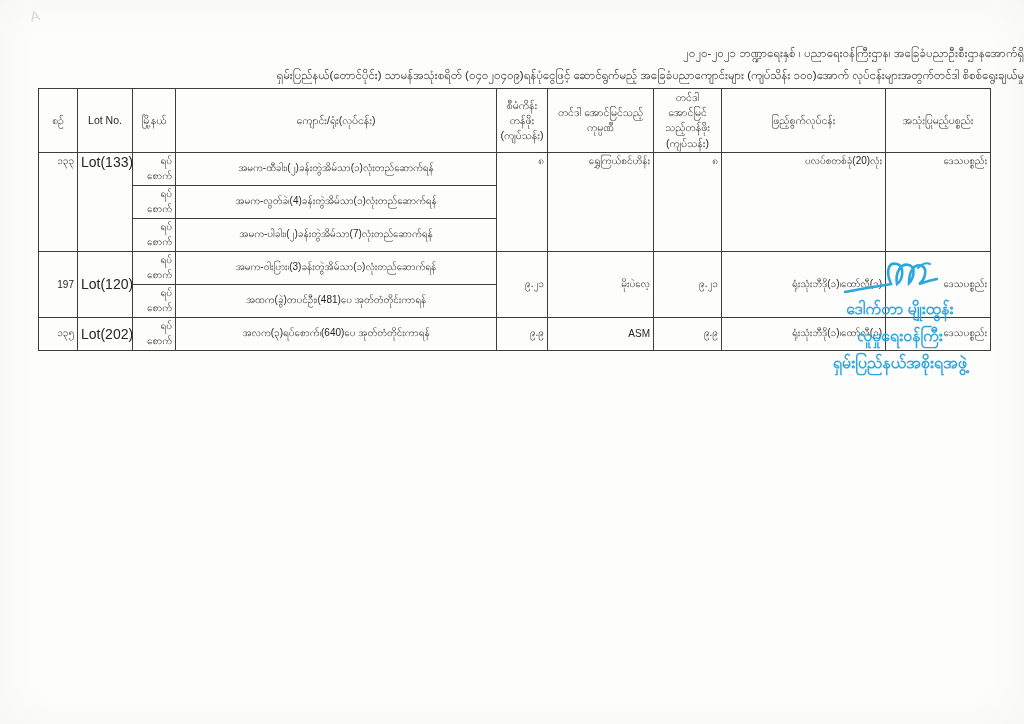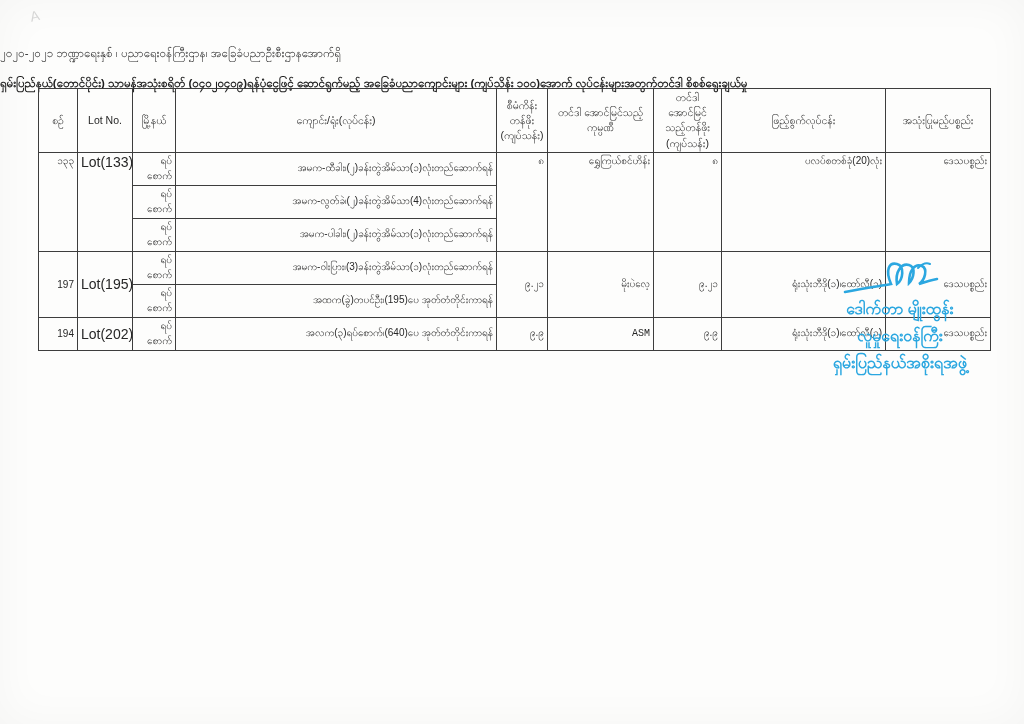--- a/index.html
+++ b/index.html
@@ -14,23 +14,23 @@
     background:#fdfdfc;
     overflow:hidden;
     box-shadow: inset 0 0 45px rgba(0,0,0,0.035);
     color:#2e2e2e;
   }
   .pencil-mark{
     position:absolute;left:30px;top:8px;
     font-size:14px;color:#b9b9b9;opacity:.55;
     transform:rotate(-12deg);
   }
-  .title-block{position:absolute;top:46px;left:0;width:1024px;text-align:left;}
+  .title-block{position:absolute;top:46px;left:0;width:1024px;text-align:right;}
   .title-line1{font-size:11.5px;font-weight:500;letter-spacing:.1px;color:#262626;}
-  .title-line2{margin-top:13px;font-size:11.5px;font-weight:700;color:#1e1e1e;}
+  .title-line2{margin-top:5px;font-size:11.5px;font-weight:400;color:#1e1e1e;}
 
   table.doc{
     position:absolute;left:38px;top:88px;
     width:952px;
     border-collapse:collapse;
     table-layout:fixed;
     font-size:10px;color:#262626;
   }
   table.doc td,table.doc th{
     border:1px solid #3d3d3d;
@@ -38,24 +38,24 @@
     overflow:hidden;
     font-weight:400;
   }
   table.doc th{
     height:50px;
     text-align:center;vertical-align:middle;
     font-size:10.5px;line-height:1.45;
   }
   tr.subrow{height:17px;}
   td.c{text-align:right;vertical-align:middle;}
-  td.work{text-align:right;vertical-align:middle;white-space:nowrap;}
+  td.work{text-align:center;vertical-align:middle;white-space:nowrap;}
   td.vtop{vertical-align:top;padding-top:3px;}
   td.lot{font-weight:600;font-size:14px;}
-  .latin{font-weight:700;font-family:Liberation Mono, monospace;}
+  .latin{font-weight:700;}
 
   .signature{
     position:absolute;left:770px;top:258px;width:260px;
     text-align:center;
   }
   .sig-svg{display:block;margin:0 auto;}
   .sig-name{font-size:16px;font-weight:700;margin-top:-2px;}
   .sig-title{font-size:16px;font-weight:700;margin-top:3px;}
   .sig-org{font-size:16px;font-weight:700;margin-top:3px;}
 </style>
@@ -103,45 +103,45 @@
       <td class="c">ရပ်စောက်</td>
       <td class="work">အမက-ထီခါး၊(၂)ခန်းတွဲအိမ်သာ(၁)လုံးတည်ဆောက်ရန်</td>
       <td class="c vtop" rowspan="3">၈</td>
       <td class="c vtop" rowspan="3">ရွှေကြယ်စင်ဟိန်း</td>
       <td class="c vtop" rowspan="3">၈</td>
       <td class="c vtop" rowspan="3">ပလပ်စတစ်ခုံ(20)လုံး</td>
       <td class="c vtop" rowspan="3">ဒေသပစ္စည်း</td>
     </tr>
     <tr class="subrow">
       <td class="c">ရပ်စောက်</td>
-      <td class="work">အမက-လွတ်ခဲ၊(၂)ခန်းတွဲအိမ်သာ(4)လုံးတည်ဆောက်ရန်</td>
+      <td class="work">အမက-လွတ်ခဲ၊(4)ခန်းတွဲအိမ်သာ(၁)လုံးတည်ဆောက်ရန်</td>
     </tr>
     <tr class="subrow">
       <td class="c">ရပ်စောက်</td>
-      <td class="work">အမက-ပါခါး၊(၂)ခန်းတွဲအိမ်သာ(၁)လုံးတည်ဆောက်ရန်</td>
+      <td class="work">အမက-ပါခါး၊(၂)ခန်းတွဲအိမ်သာ(7)လုံးတည်ဆောက်ရန်</td>
     </tr>
 
     <tr class="subrow">
       <td class="c" rowspan="2">197</td>
-      <td class="c lot" rowspan="2">Lot(195)</td>
+      <td class="c lot" rowspan="2">Lot(120)</td>
       <td class="c">ရပ်စောက်</td>
       <td class="work">အမက-ဝါးပြား၊(3)ခန်းတွဲအိမ်သာ(၁)လုံးတည်ဆောက်ရန်</td>
       <td class="c" rowspan="2">၉.၂၁</td>
       <td class="c" rowspan="2">မိုးပဲလေ့</td>
       <td class="c" rowspan="2">၉.၂၁</td>
       <td class="c" rowspan="2">ရုံးသုံးဘီဒို(၁)၊ထော်လီ(၁)</td>
       <td class="c" rowspan="2">ဒေသပစ္စည်း</td>
     </tr>
     <tr class="subrow">
       <td class="c">ရပ်စောက်</td>
-      <td class="work">အထက(ခွဲ)တပင်ဦး၊(195)ပေ အုတ်တံတိုင်းကာရန်</td>
+      <td class="work">အထက(ခွဲ)တပင်ဦး၊(481)ပေ အုတ်တံတိုင်းကာရန်</td>
     </tr>
 
     <tr class="subrow">
-      <td class="c">194</td>
+      <td class="c">၁၃၅</td>
       <td class="c lot">Lot(202)</td>
       <td class="c">ရပ်စောက်</td>
       <td class="work">အလက(၃)ရပ်စောက်၊(640)ပေ အုတ်တံတိုင်းကာရန်</td>
       <td class="c">၉.၉</td>
       <td class="c latin">ASM</td>
       <td class="c">၉.၉</td>
       <td class="c">ရုံးသုံးဘီဒို(၁)၊ထော်လီ(၁)</td>
       <td class="c">ဒေသပစ္စည်း</td>
     </tr>
   </tbody>

